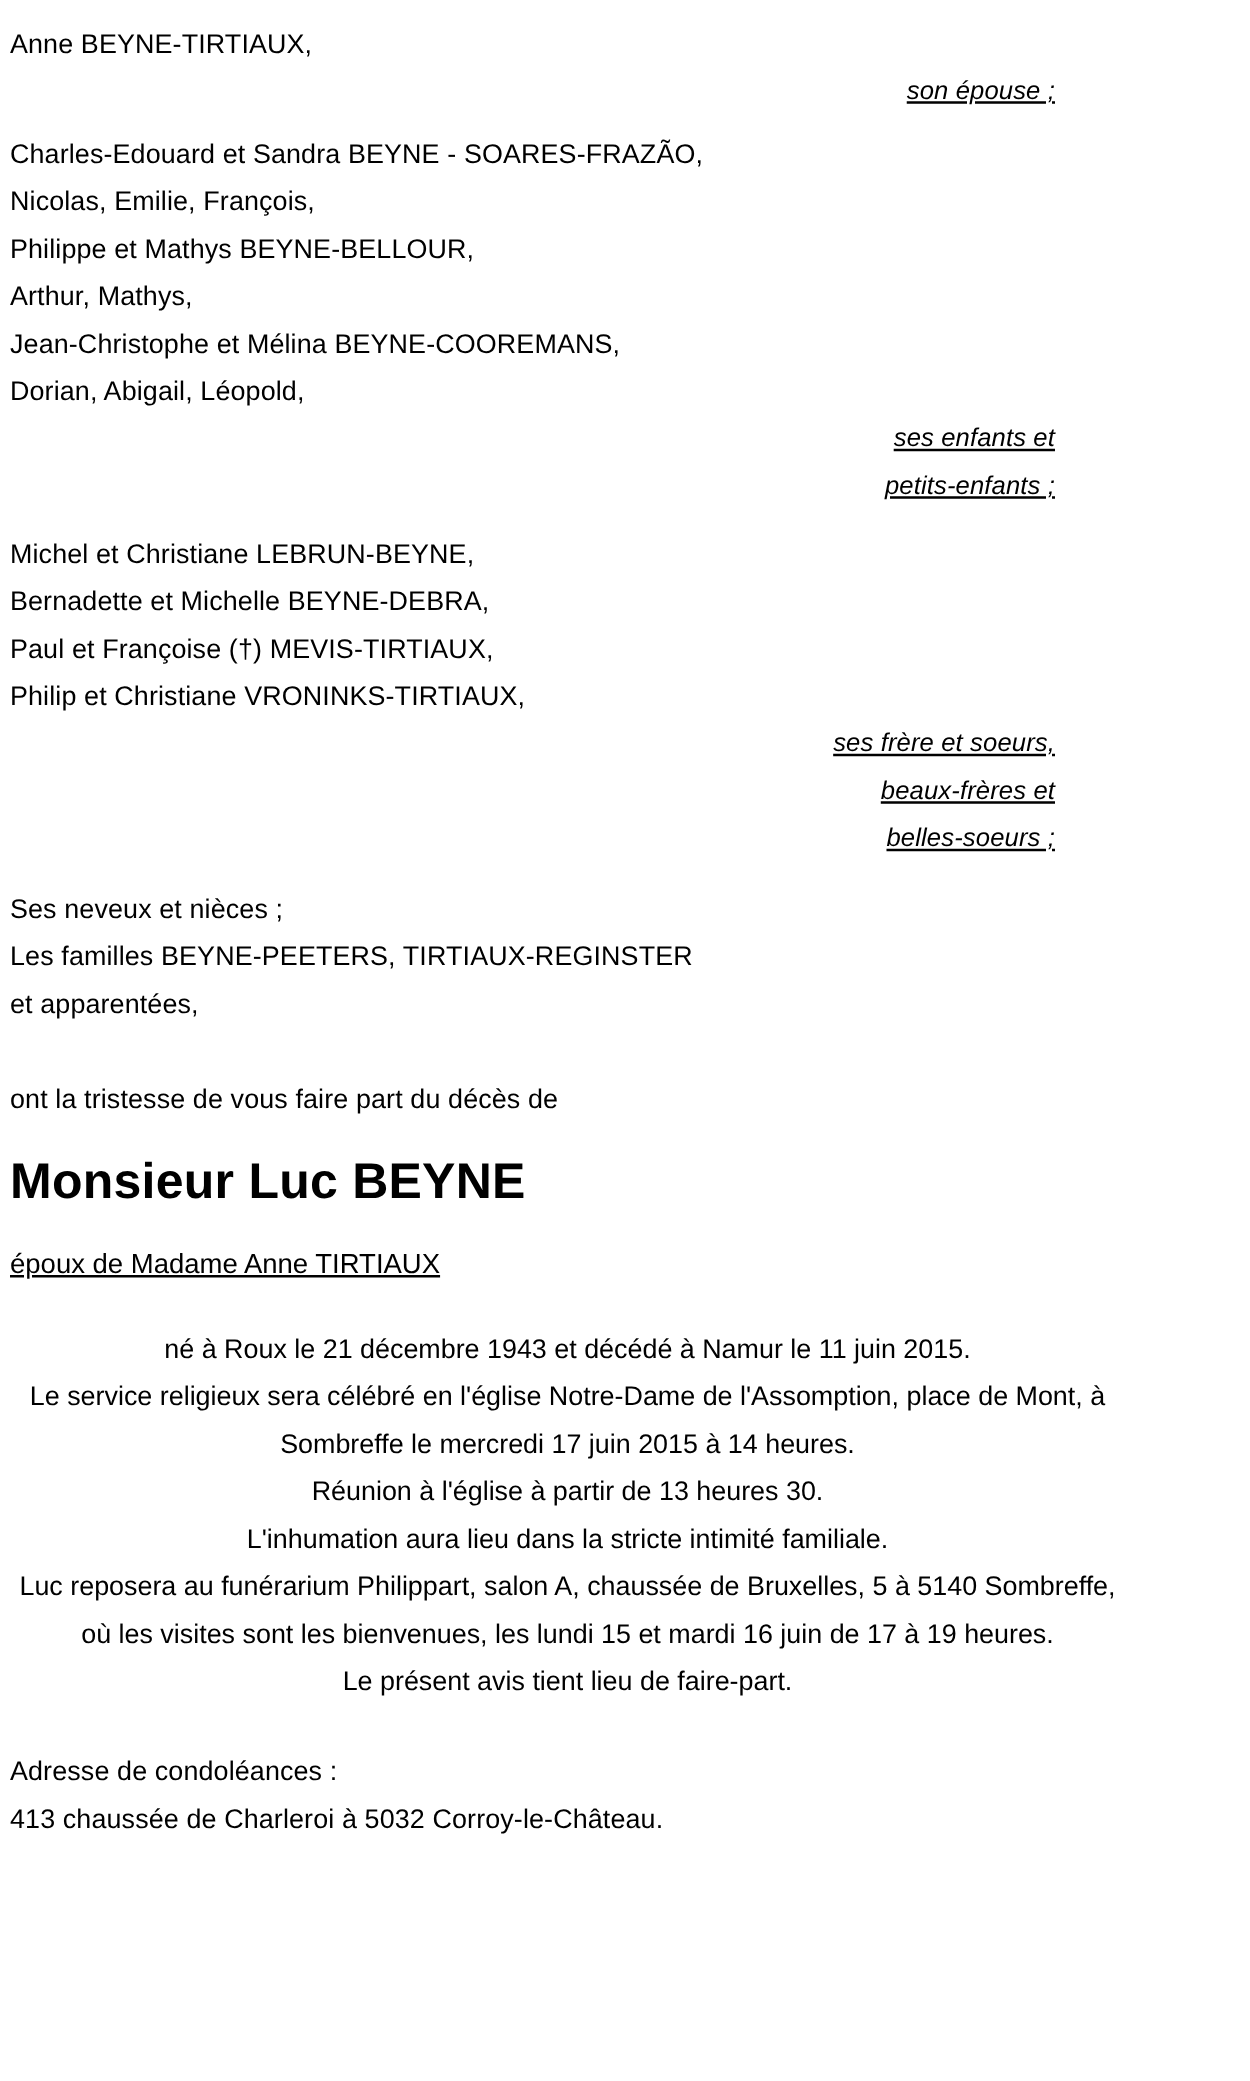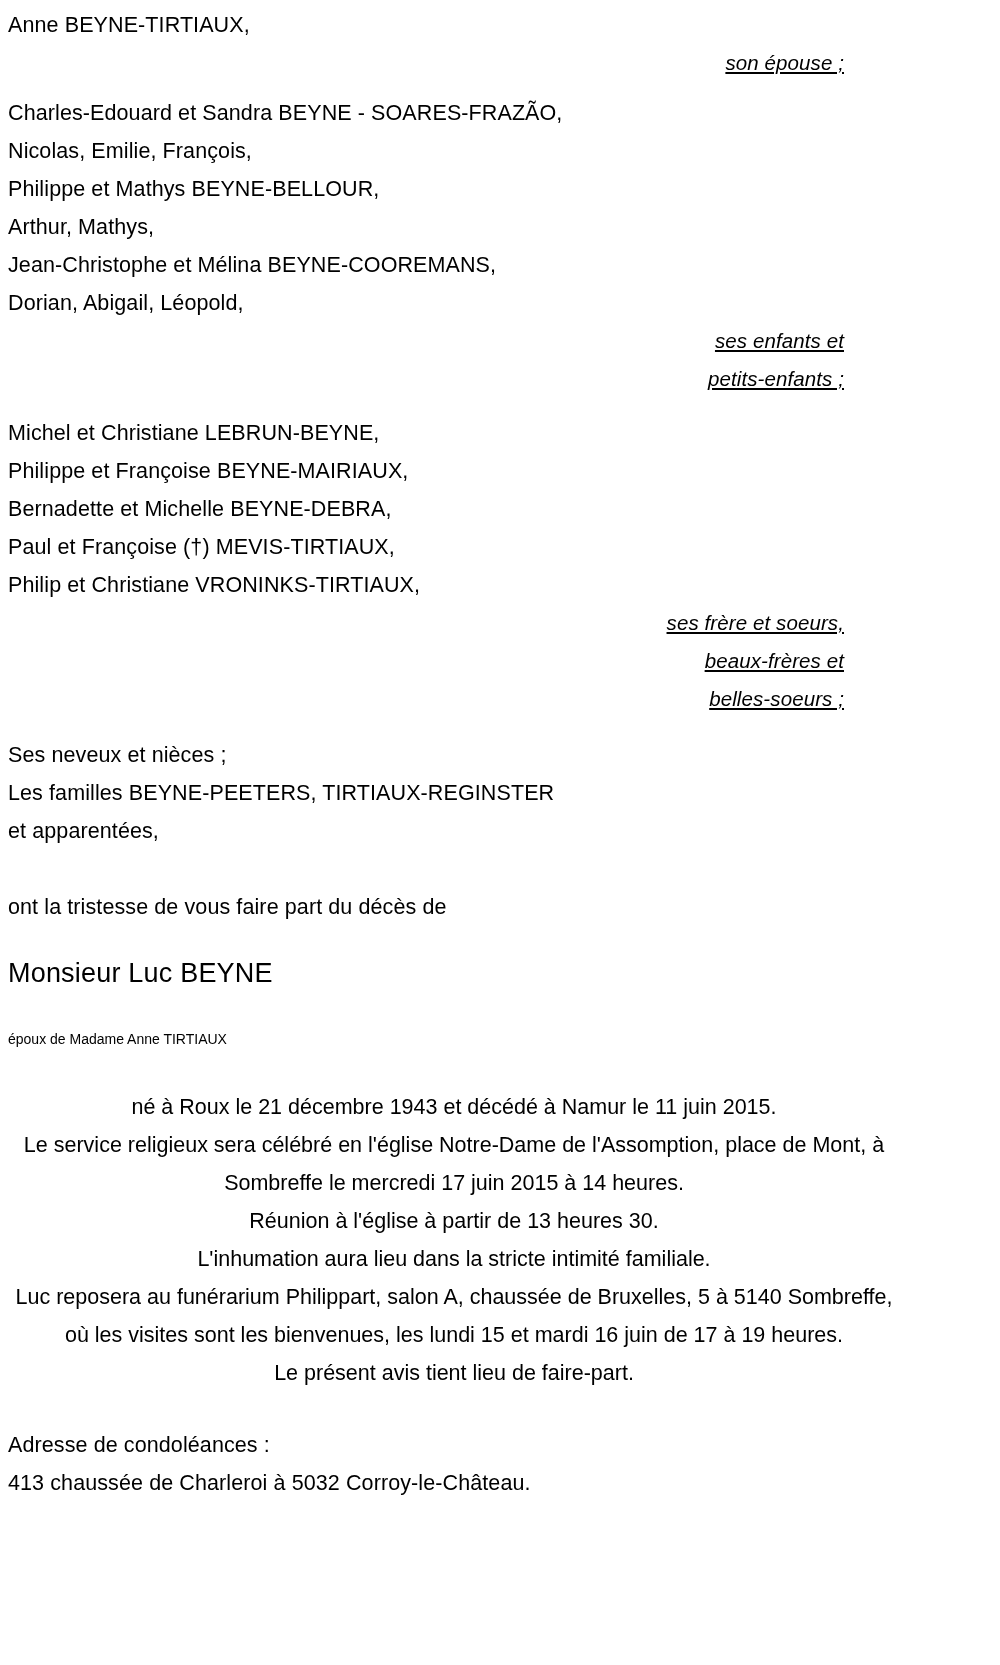--- a/index.html
+++ b/index.html
@@ -14,21 +14,21 @@
     font-family: "Liberation Sans", "DejaVu Sans", sans-serif;
     color: #000000;
     -webkit-font-smoothing: antialiased;
   }
 
   .notice {
     position: relative;
     width: 908px;
     height: 1665px;
     box-sizing: border-box;
-    padding: 6px 8px 0 8px;
+    padding: 16px 8px 0 8px;
   }
 
   
   .line {
     font-size: 21.5px;
     line-height: 38px;
     letter-spacing: 0.1px;
     white-space: pre-wrap;
   }
 
@@ -54,29 +54,30 @@
   .sp-12 { height: 12px; }
   .sp-16 { height: 16px; }
   .sp-18 { height: 18px; }
   .sp-26 { height: 26px; }
   .sp-30 { height: 30px; }
   .sp-34 { height: 34px; }
   .sp-38 { height: 38px; }
 
   
   .deceased-name {
-    font-size: 27px;
-    font-weight: normal;
+    font-size: 40px;
+    font-weight: bold;
     line-height: 42px;
     letter-spacing: 0.2px;
   }
 
   .spouse-of {
-    font-size: 14px;
+    font-size: 22px;
     line-height: 38px;
+    text-decoration: underline;
   }
 
   .para {
     font-size: 21.5px;
     line-height: 38px;
     max-width: 940px;
     white-space: pre-wrap;
     text-align: center;
   }
 </style>
@@ -104,21 +105,20 @@
     <div class="caption-block">
       <div class="caption-line">ses enfants et</div>
       <div class="caption-line">petits-enfants ;</div>
     </div>
   </div>
 
   <div class="sp-16"></div>
 
   <div class="group">
     <div class="line">Michel et Christiane LEBRUN-BEYNE,</div>
-    <div class="line">Philippe et Françoise BEYNE-MAIRIAUX,</div>
     <div class="line">Bernadette et Michelle BEYNE-DEBRA,</div>
     <div class="line">Paul et Françoise (†) MEVIS-TIRTIAUX,</div>
     <div class="line">Philip et Christiane VRONINKS-TIRTIAUX,</div>
     <div class="caption-block">
       <div class="caption-line">ses frère et soeurs,</div>
       <div class="caption-line">beaux-frères et</div>
       <div class="caption-line">belles-soeurs ;</div>
     </div>
   </div>
 

